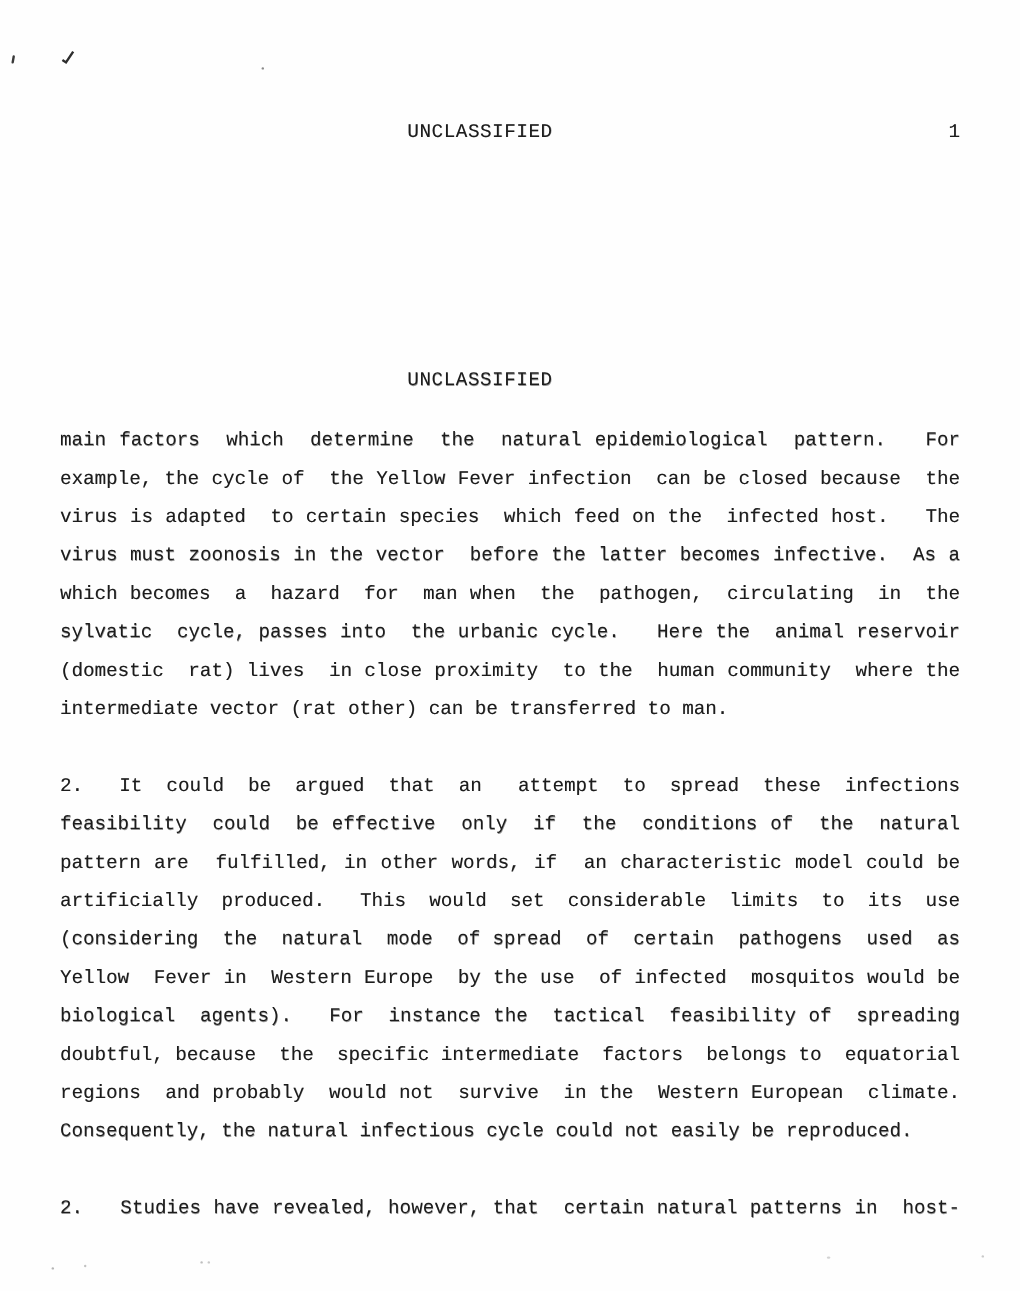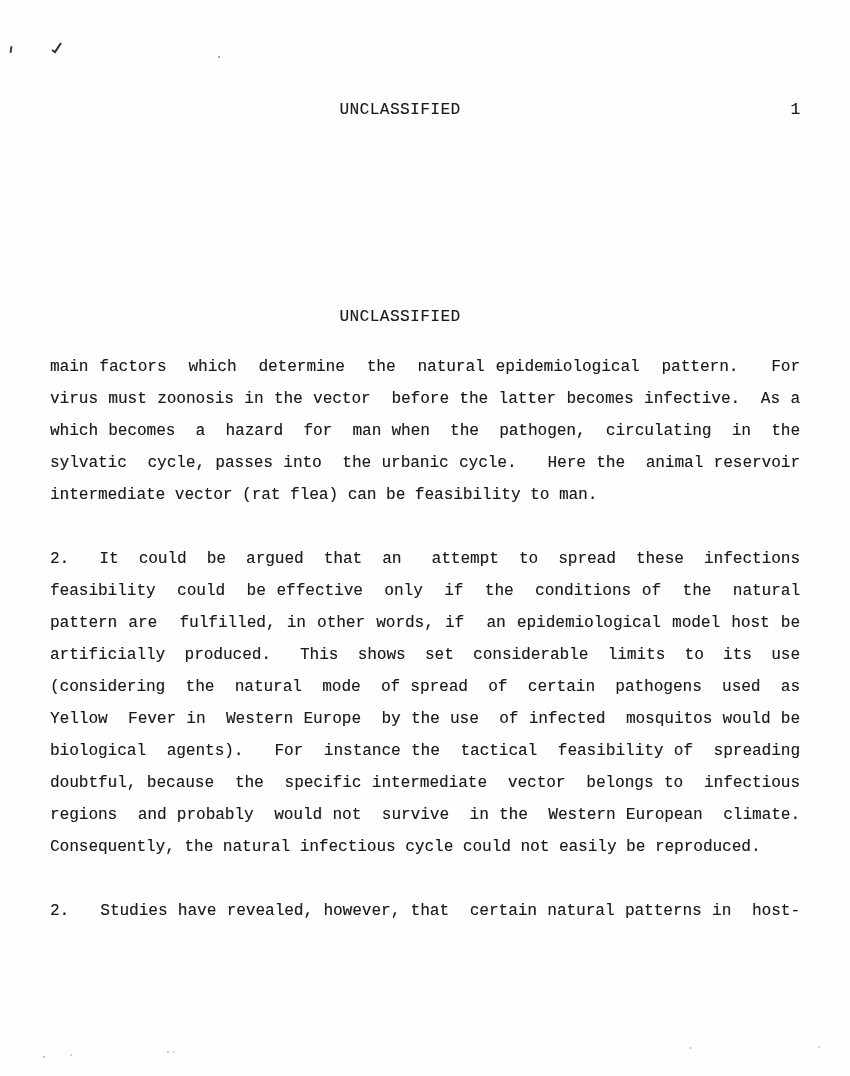--- a/index.html
+++ b/index.html
@@ -110,34 +110,37 @@
     <span class="page-num">1</span>
   </div>
 
   <div class="section-header">
     <span class="classification">UNCLASSIFIED</span>
   </div>
 
   <div class="doc-body">
       <div class="para">
         <div class="line">main factors  which  determine  the  natural epidemiological  pattern.   For</div>
+        <div class="line">example, the cycle of  the Yellow Fever infection  can be closed because  the</div>
+        <div class="line">virus is adapted  to certain species  which feed on the  infected host.   The</div>
         <div class="line">virus must zoonosis in the vector  before the latter becomes infective.  As a</div>
         <div class="line">which becomes  a  hazard  for  man when  the  pathogen,  circulating  in  the</div>
         <div class="line">sylvatic  cycle, passes into  the urbanic cycle.   Here the  animal reservoir</div>
-        <div class="line short">intermediate vector (rat flea) can be feasibility to man.</div>
+        <div class="line">(domestic  rat) lives  in close proximity  to the  human community  where the</div>
+        <div class="line short">intermediate vector (rat other) can be transferred to man.</div>
       </div>
       <div class="para">
         <div class="line">2.   It  could  be  argued  that  an   attempt  to  spread  these  infections</div>
         <div class="line">feasibility  could  be effective  only  if  the  conditions of  the  natural</div>
-        <div class="line">pattern are  fulfilled, in other words, if  an epidemiological model host be</div>
-        <div class="line">artificially  produced.   This  shows  set  considerable  limits  to  its  use</div>
+        <div class="line">pattern are  fulfilled, in other words, if  an characteristic model could be</div>
+        <div class="line">artificially  produced.   This  would  set  considerable  limits  to  its  use</div>
         <div class="line">(considering  the  natural  mode  of spread  of  certain  pathogens  used  as</div>
         <div class="line">Yellow  Fever in  Western Europe  by the use  of infected  mosquitos would be</div>
         <div class="line">biological  agents).   For  instance the  tactical  feasibility of  spreading</div>
-        <div class="line">doubtful, because  the  specific intermediate  vector  belongs to  infectious</div>
+        <div class="line">doubtful, because  the  specific intermediate  factors  belongs to  equatorial</div>
         <div class="line">regions  and probably  would not  survive  in the  Western European  climate.</div>
         <div class="line short">Consequently, the natural infectious cycle could not easily be reproduced.</div>
       </div>
       <div class="para">
         <div class="line">2.   Studies have revealed, however, that  certain natural patterns in  host-</div>
       </div>
     </div>
 
   <div class="artifact speck" style="left:43px;  top:1056px; width:2px; height:2px; background:#b5b5b5;"></div>
   <div class="artifact speck" style="left:70px;  top:1054px; width:2px; height:2px; background:#c2c2c2;"></div>

